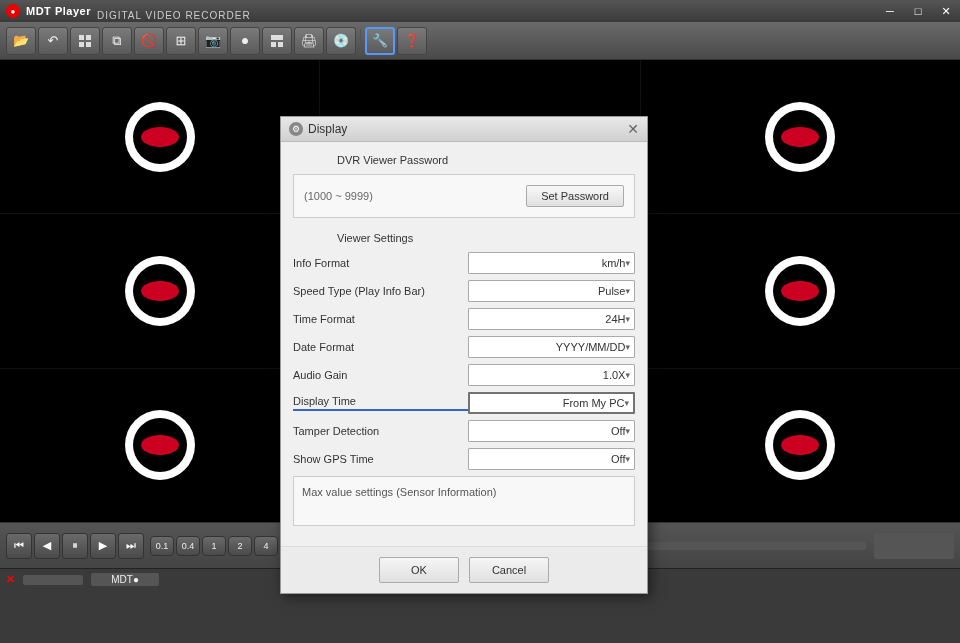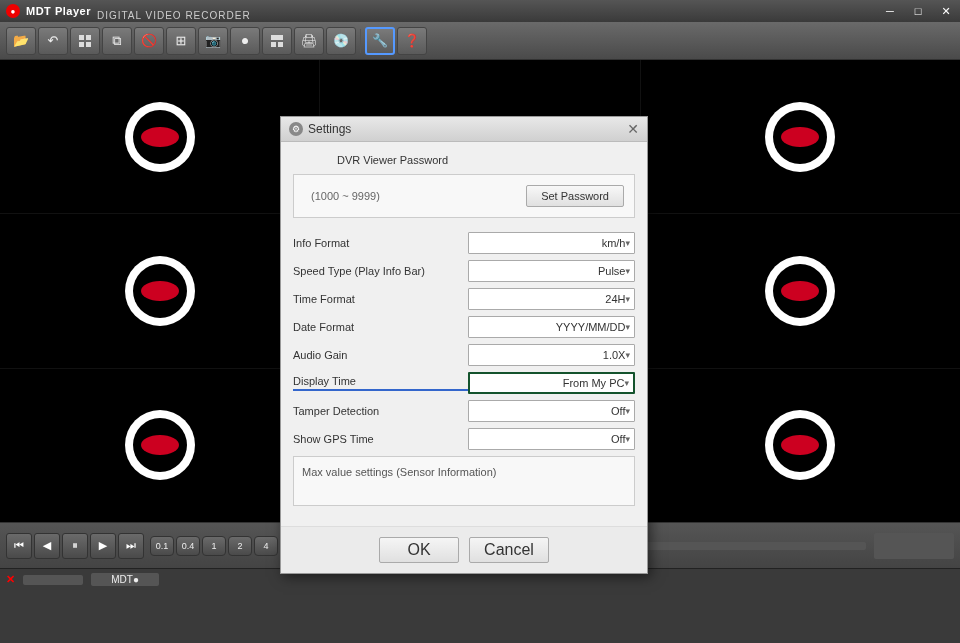--- a/index.html
+++ b/index.html
@@ -264,21 +264,20 @@
     }
     .password-section {
       border: 1px solid #ccc;
       padding: 10px;
       margin-bottom: 14px;
       background: #f8f8f8;
     }
     .password-row {
       display: flex;
       align-items: center;
-      margin-left: 7px;
     }
     .pass-range {
       color: #666;
       font-size: 11px;
       flex: 1;
     }
     .set-password-btn {
       padding: 4px 14px;
       background: linear-gradient(to bottom, #f8f8f8, #e0e0e0);
       border: 1px solid #aaa;
@@ -313,21 +312,21 @@
       border-radius: 1px;
       display: flex;
       align-items: center;
       justify-content: flex-end;
       padding: 0 4px 0 6px;
       cursor: pointer;
       font-size: 11px;
       color: #333;
     }
     .dropdown.highlighted {
-      border: 2px solid #14532d;
+      border: 2px solid #737373;
       padding-left: 6px;
     }
     .dropdown-arrow {
       font-size: 9px;
       color: #666;
     }
     .max-value-section {
       border: 1px solid #ccc;
       padding: 8px;
       margin-top: 4px;
@@ -346,21 +345,21 @@
       border-top: 1px solid #ddd;
       background: #ebebeb;
     }
     .dlg-btn {
       width: 80px;
       height: 26px;
       background: linear-gradient(to bottom, #f5f5f5, #e0e0e0);
       border: 1px solid #aaa;
       border-radius: 2px;
       cursor: pointer;
-      font-size: 16px;
+      font-size: 11px;
       color: #333;
       display: flex; align-items: center; justify-content: center;
     }
   </style>
 </head>
 <body>
 
 <div id="title-bar">
   <div class="app-icon">
     <span style="color:#fff;font-size:8px;">●</span>
@@ -467,36 +466,37 @@
       </div>
     </div>
   </div>
 
   <div id="settings-overlay">
     <div id="settings-dialog">
 
       <div id="dialog-titlebar">
         <div class="dlg-title">
           <div class="dlg-icon">⚙</div>
-          <span>Settings</span>
+          <span>Display</span>
         </div>
         <div class="dlg-close">✕</div>
       </div>
 
       <div id="dialog-body">
 
         <div class="section-label">DVR Viewer Password</div>
         <div class="password-section">
           <div class="password-row">
             <span class="pass-range">(1000 ~ 9999)</span>
             <button class="set-password-btn">Set Password</button>
           </div>
         </div>
 
         <div class="viewer-settings-section">
+          <div class="section-label">Viewer Settings</div>
 
           <div class="settings-row">
             <span class="settings-row-label">Info Format</span>
             <div class="dropdown">
               <span>km/h</span>
               <span class="dropdown-arrow">▾</span>
             </div>
           </div>
 
           <div class="settings-row">

